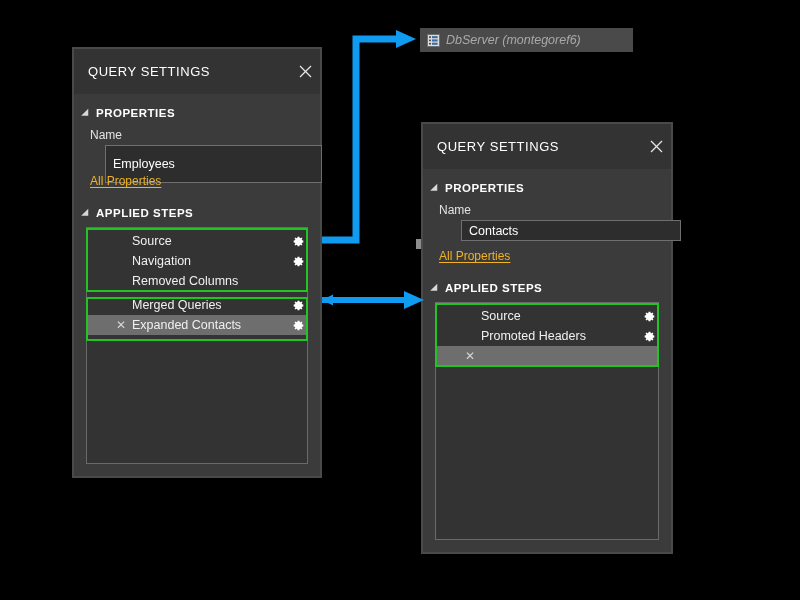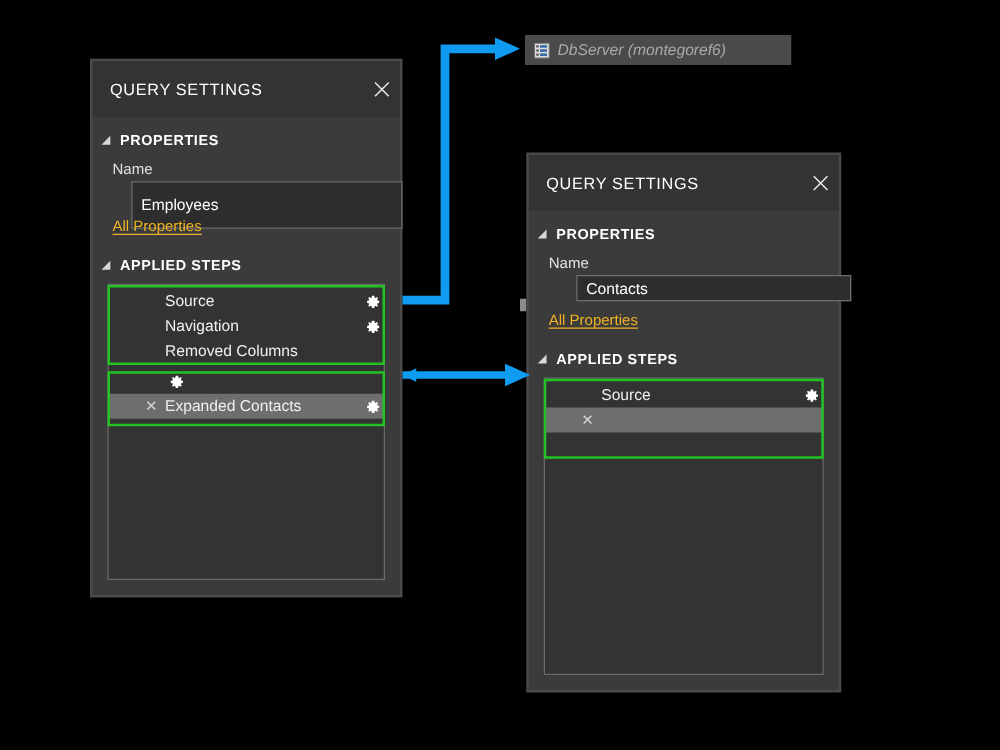--- a/index.html
+++ b/index.html
@@ -167,20 +167,21 @@
           </span>
         </div>
         <div class="step-row">
           <span class="xmark" style="visibility:hidden;">✕</span>
           <span class="label">Removed Columns</span>
           <span class="gear"></span>
         </div>
 
         <div class="step-row" style="margin-top:4px;">
           <span class="xmark" style="visibility:hidden;">✕</span>
+          <span class="label">Merged Queries</span>
           <span class="gear">
             <svg width="11" height="11" viewBox="0 0 16 16">
                 <path fill="#ffffff" d="M8 5.2a2.8 2.8 0 1 0 0 5.6 2.8 2.8 0 0 0 0-5.6zm0 4.1a1.3 1.3 0 1 1 0-2.6 1.3 1.3 0 0 1 0 2.6zM15 6.6l-1.9-.3-.5-1.2 1.1-1.6-1.2-1.2-1.6 1.1-1.2-.5L9.4 1H6.6l-.3 1.9-1.2.5-1.6-1.1-1.2 1.2 1.1 1.6-.5 1.2L1 6.6v2.8l1.9.3.5 1.2-1.1 1.6 1.2 1.2 1.6-1.1 1.2.5.3 1.9h2.8l.3-1.9 1.2-.5 1.6 1.1 1.2-1.2-1.1-1.6.5-1.2 1.9-.3V6.6z"></path>
               </svg>
           </span>
         </div>
         <div class="step-row selected">
           <span class="xmark">✕</span>
           <span class="label">Expanded Contacts</span>
           <span class="gear">
@@ -232,20 +233,29 @@
       <div class="steps-box" style="left:12px;top:133px;width:224px;height:238px;">
         <div class="step-row" style="margin-top:3px;">
           <span class="xmark" style="visibility:hidden;">✕</span>
           <span class="label">Source</span>
           <span class="gear">
             <svg width="11" height="11" viewBox="0 0 16 16">
                 <path fill="#ffffff" d="M8 5.2a2.8 2.8 0 1 0 0 5.6 2.8 2.8 0 0 0 0-5.6zm0 4.1a1.3 1.3 0 1 1 0-2.6 1.3 1.3 0 0 1 0 2.6zM15 6.6l-1.9-.3-.5-1.2 1.1-1.6-1.2-1.2-1.6 1.1-1.2-.5L9.4 1H6.6l-.3 1.9-1.2.5-1.6-1.1-1.2 1.2 1.1 1.6-.5 1.2L1 6.6v2.8l1.9.3.5 1.2-1.1 1.6 1.2 1.2 1.6-1.1 1.2.5.3 1.9h2.8l.3-1.9 1.2-.5 1.6 1.1 1.2-1.2-1.1-1.6.5-1.2 1.9-.3V6.6z"></path>
               </svg>
           </span>
         </div>
+        <div class="step-row">
+          <span class="xmark" style="visibility:hidden;">✕</span>
+          <span class="label">Promoted Headers</span>
+          <span class="gear">
+            <svg width="11" height="11" viewBox="0 0 16 16">
+                <path fill="#ffffff" d="M8 5.2a2.8 2.8 0 1 0 0 5.6 2.8 2.8 0 0 0 0-5.6zm0 4.1a1.3 1.3 0 1 1 0-2.6 1.3 1.3 0 0 1 0 2.6zM15 6.6l-1.9-.3-.5-1.2 1.1-1.6-1.2-1.2-1.6 1.1-1.2-.5L9.4 1H6.6l-.3 1.9-1.2.5-1.6-1.1-1.2 1.2 1.1 1.6-.5 1.2L1 6.6v2.8l1.9.3.5 1.2-1.1 1.6 1.2 1.2 1.6-1.1 1.2.5.3 1.9h2.8l.3-1.9 1.2-.5 1.6 1.1 1.2-1.2-1.1-1.6.5-1.2 1.9-.3V6.6z"></path>
+              </svg>
+          </span>
+        </div>
         <div class="step-row selected">
           <span class="xmark">✕</span>
           <span class="gear"></span>
         </div>
       </div>
 
       <div class="green-group" style="left:12px;top:134px;width:224px;height:64px;"></div>
     </div>
   </div>
 

